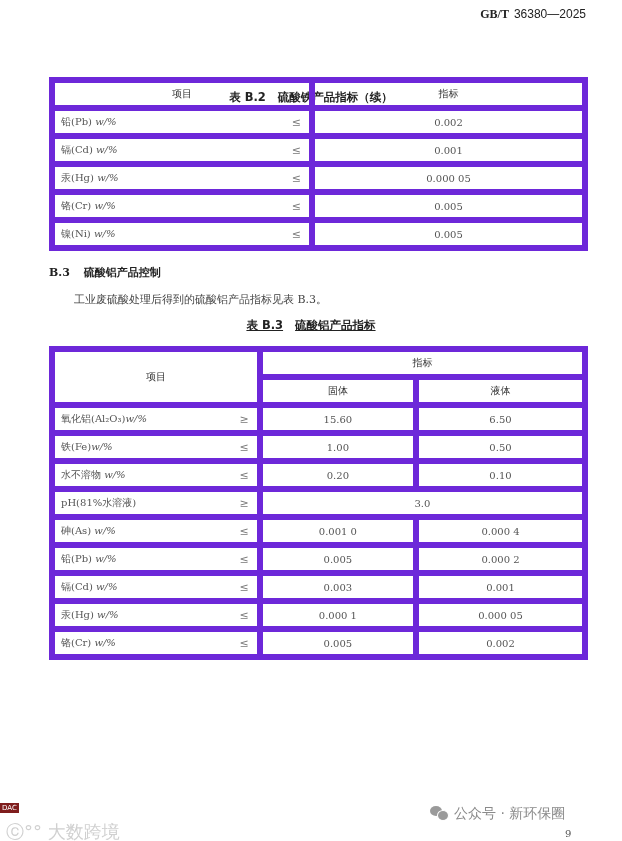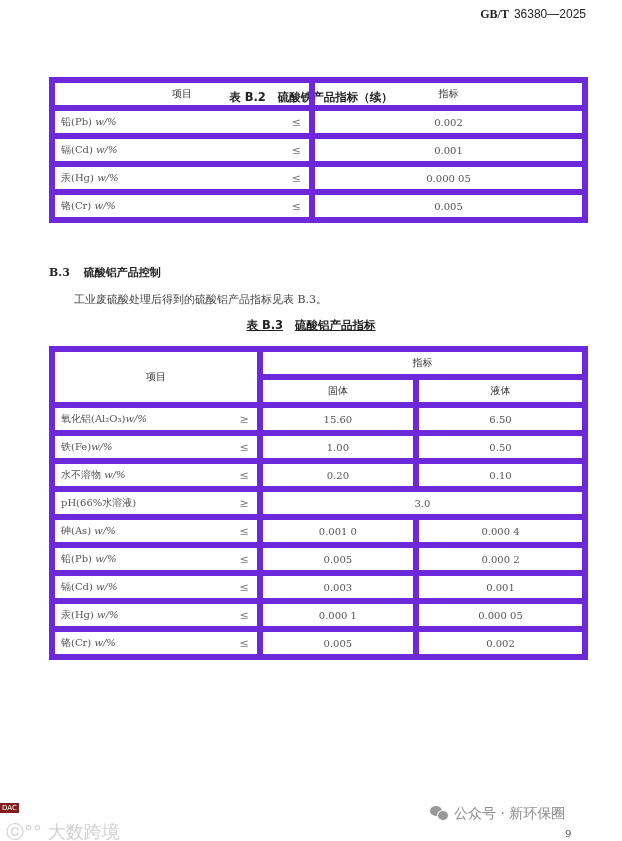--- a/index.html
+++ b/index.html
@@ -70,20 +70,24 @@
     <td class="val">0.001</td>
   </tr>
   <tr>
     <td class="cell-item"><span>汞(Hg)</span> <i class="w">w/%</i><span class="sym">≤</span></td>
     <td class="val">0.000 05</td>
   </tr>
   <tr>
     <td class="cell-item"><span>铬(Cr)</span> <i class="w">w/%</i><span class="sym">≤</span></td>
     <td class="val">0.005</td>
   </tr>
+  <tr>
+    <td class="cell-item"><span>镍(Ni)</span> <i class="w">w/%</i><span class="sym">≤</span></td>
+    <td class="val">0.005</td>
+  </tr>
 </tbody>
   </table>
 
 <div class="sec-title">
   <span class="num">B.3</span><span>硫酸铝产品控制</span>
 </div>
 <div class="para">工业废硫酸处理后得到的硫酸铝产品指标见表 B.3。</div>
 
 <div class="tcap" style="top:318px;text-decoration:underline;">
   <span class="lbl">表 B.3</span><span>硫酸铝产品指标</span>
@@ -113,21 +117,21 @@
     <td class="cell-item"><span>铁(Fe)</span><i class="w">w/%</i><span class="sym">≤</span></td>
     <td class="val">1.00</td>
     <td class="val">0.50</td>
   </tr>
   <tr>
     <td class="cell-item"><span>水不溶物 </span><i class="w">w/%</i><span class="sym">≤</span></td>
     <td class="val">0.20</td>
     <td class="val">0.10</td>
   </tr>
   <tr>
-    <td class="cell-item"><span>pH(66%水溶液)</span><span class="sym">≥</span></td>
+    <td class="cell-item"><span>pH(81%水溶液)</span><span class="sym">≥</span></td>
     <td class="val" colspan="2">3.0</td>
   </tr>
   <tr>
     <td class="cell-item"><span>砷(As) </span><i class="w">w/%</i><span class="sym">≤</span></td>
     <td class="val">0.001 0</td>
     <td class="val">0.000 4</td>
   </tr>
   <tr>
     <td class="cell-item"><span>铅(Pb) </span><i class="w">w/%</i><span class="sym">≤</span></td>
     <td class="val">0.005</td>

